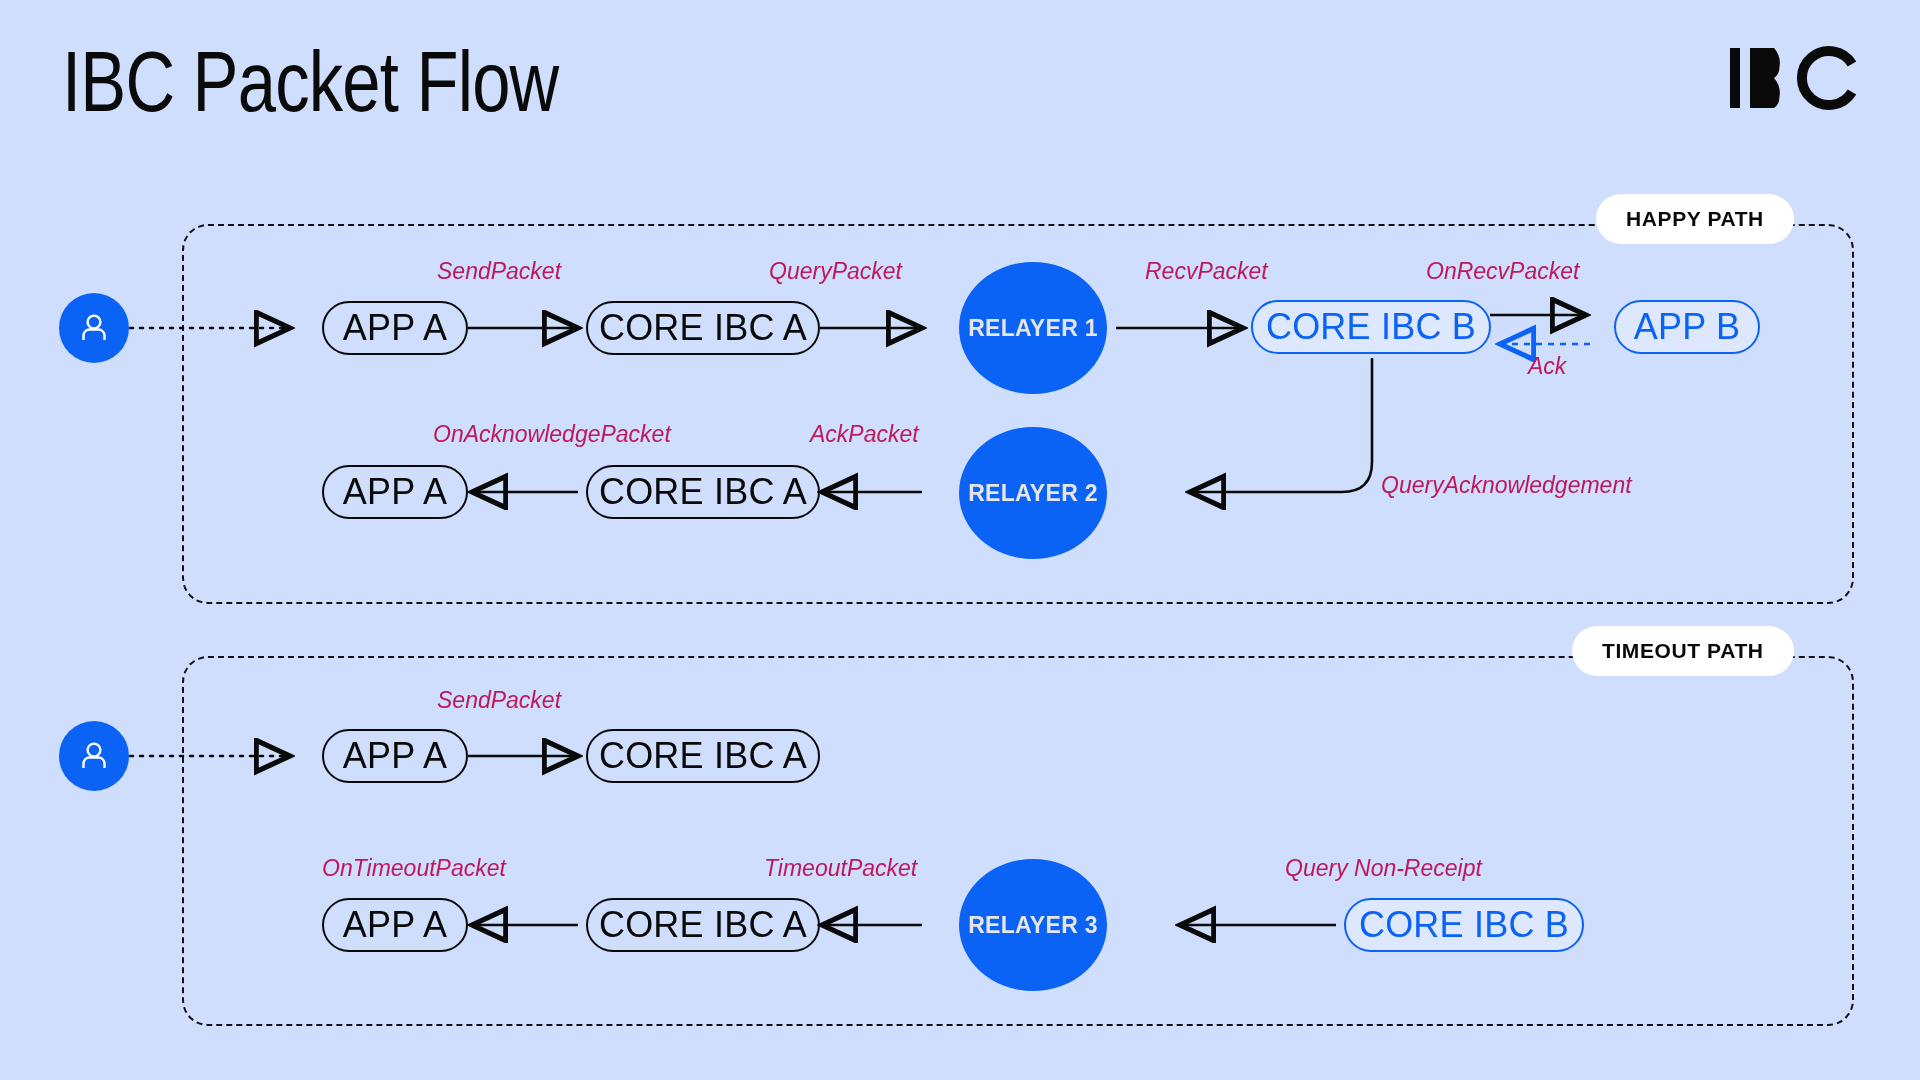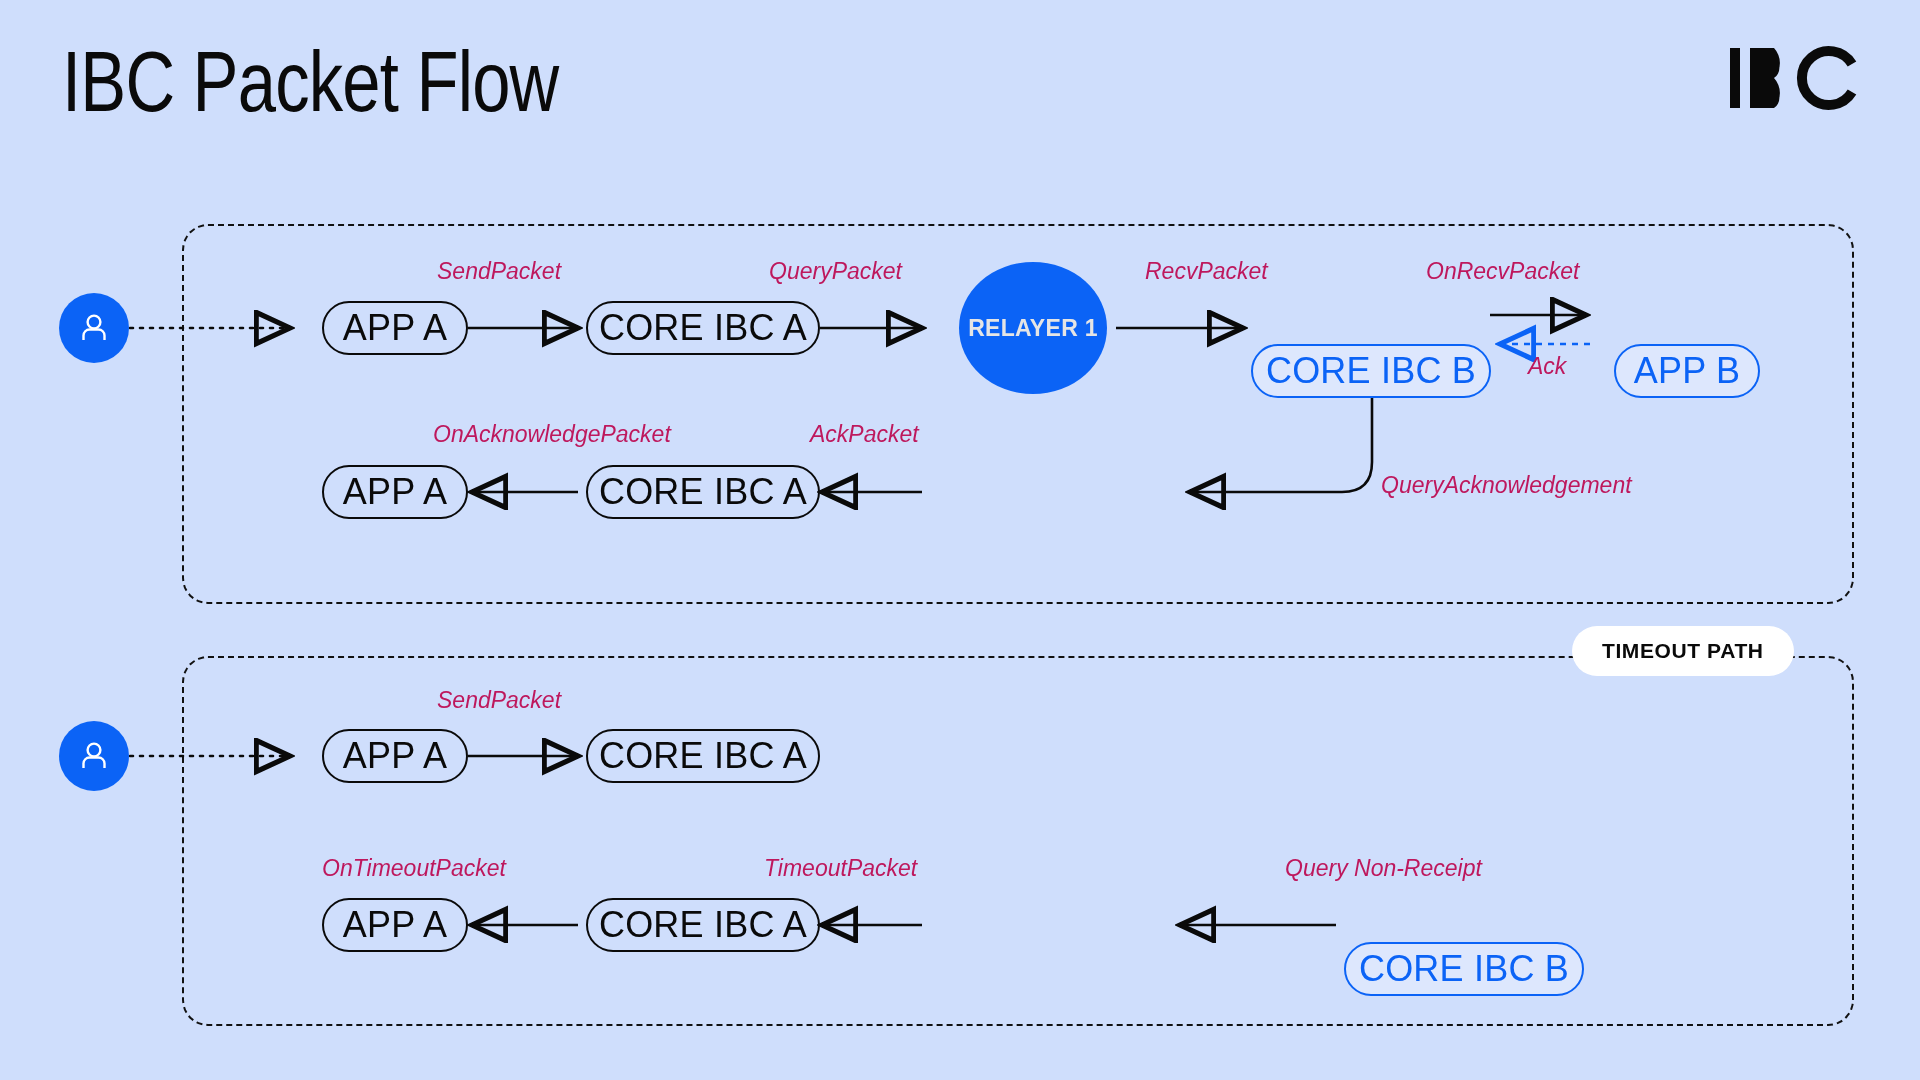--- a/index.html
+++ b/index.html
@@ -54,21 +54,21 @@
   .node{
     position:absolute;
     display:flex; align-items:center; justify-content:center;
     border-radius:999px;
     white-space:nowrap;
     font-size:36px; font-weight:400;
     letter-spacing:.2px;
     height:54px;
   }
   .node.dark{ border:2.6px solid #0a0a0a; color:#0a0a0a; background:transparent; }
-  .node.blue{ border:2.6px solid #0b63f6; color:#0b63f6; background:#dde7fd;margin-top:44px; }
+  .node.blue{ border:2.6px solid #0b63f6; color:#0b63f6; background:#dde7fd; }
 
   .relayer{
     position:absolute;
     border-radius:50%;
     background:#0b63f6;
     color:#e5e5e5;
     display:flex; align-items:center; justify-content:center;
     font-size:23px; font-weight:700; letter-spacing:.3px;
     white-space:nowrap;
   }
@@ -100,20 +100,21 @@
   <svg id="logo" viewBox="0 0 130 72">
     <rect x="2" y="6" width="10" height="60" fill="#0a0a0a"></rect>
     <path d="M22 6 H46 a22 22 0 0 1 0 30 H22 Z M32 16 H46 a12 12 0 0 1 0 20 H32 Z" fill="#0a0a0a"></path>
     <path d="M22 36 H46 a22 22 0 0 1 0 30 H22 Z M32 46 H46 a12 12 0 0 1 0 20 H32 Z" fill="#0a0a0a"></path>
     <path d="M124 22 a27 27 0 1 0 0 28" stroke="#0a0a0a" stroke-width="10" fill="none"></path>
   </svg>
 
   <div class="zone" id="zone-happy"></div>
   <div class="zone" id="zone-timeout"></div>
 
+  <div class="zone-tag" id="tag-happy">HAPPY PATH</div>
   <div class="zone-tag" id="tag-timeout">TIMEOUT PATH</div>
 
   <svg class="layer">
     <defs>
       <marker id="ah-r" markerWidth="16" markerHeight="16" refX="14" refY="7" orient="auto">
         <path d="M1 1 L14 7 L1 13 Z" fill="none" stroke="#0a0a0a" stroke-width="2"></path>
       </marker>
       <marker id="ah-l" markerWidth="16" markerHeight="16" refX="14" refY="7" orient="auto">
         <path d="M1 1 L14 7 L1 13 Z" fill="none" stroke="#0a0a0a" stroke-width="2"></path>
       </marker>
@@ -189,20 +190,21 @@
   <div class="elabel" style="left:437px; top:258px;">SendPacket</div>
   <div class="elabel" style="left:769px; top:258px;">QueryPacket</div>
   <div class="elabel" style="left:1145px; top:258px;">RecvPacket</div>
   <div class="elabel" style="left:1426px; top:258px;">OnRecvPacket</div>
   <div class="elabel" style="left:1528px; top:353px;text-align:center;">Ack</div>
 
   <div class="node dark" style="left:322px; top:465px; width:146px;">APP A</div>
 
   <div class="node dark" style="left:586px; top:465px; width:234px;">CORE IBC A</div>
 
+  <div class="relayer" style="left:959px; top:427px; width:148px; height:132px;">RELAYER 2</div>
 
   <div class="elabel" style="left:433px; top:421px;">OnAcknowledgePacket</div>
   <div class="elabel" style="left:810px; top:421px;">AckPacket</div>
   <div class="elabel" style="left:1381px; top:472px;">QueryAcknowledgement</div>
 
   <div class="avatar" style="left:59px; top:721px;">
     <svg width="34" height="34" viewBox="0 0 34 34">
       <circle cx="17" cy="11" r="6.4" fill="none" stroke="#fff" stroke-width="2.4"></circle>
       <path d="M6.5 29 v-4.5 a6 6 0 0 1 6-6 h9 a6 6 0 0 1 6 6 V29" fill="none" stroke="#fff" stroke-width="2.4"></path>
     </svg>
@@ -211,20 +213,21 @@
   <div class="node dark" style="left:322px; top:729px; width:146px;">APP A</div>
 
   <div class="node dark" style="left:586px; top:729px; width:234px;">CORE IBC A</div>
 
   <div class="elabel" style="left:437px; top:687px;">SendPacket</div>
 
   <div class="node dark" style="left:322px; top:898px; width:146px;">APP A</div>
 
   <div class="node dark" style="left:586px; top:898px; width:234px;">CORE IBC A</div>
 
+  <div class="relayer" style="left:959px; top:859px; width:148px; height:132px;">RELAYER 3</div>
 
   <div class="node blue" style="left:1344px; top:898px; width:240px;">CORE IBC B</div>
 
   <div class="elabel" style="left:322px; top:855px;">OnTimeoutPacket</div>
   <div class="elabel" style="left:764px; top:855px;">TimeoutPacket</div>
   <div class="elabel" style="left:1285px; top:855px;">Query Non-Receipt</div>
 
 </div>
 
 </body></html>

